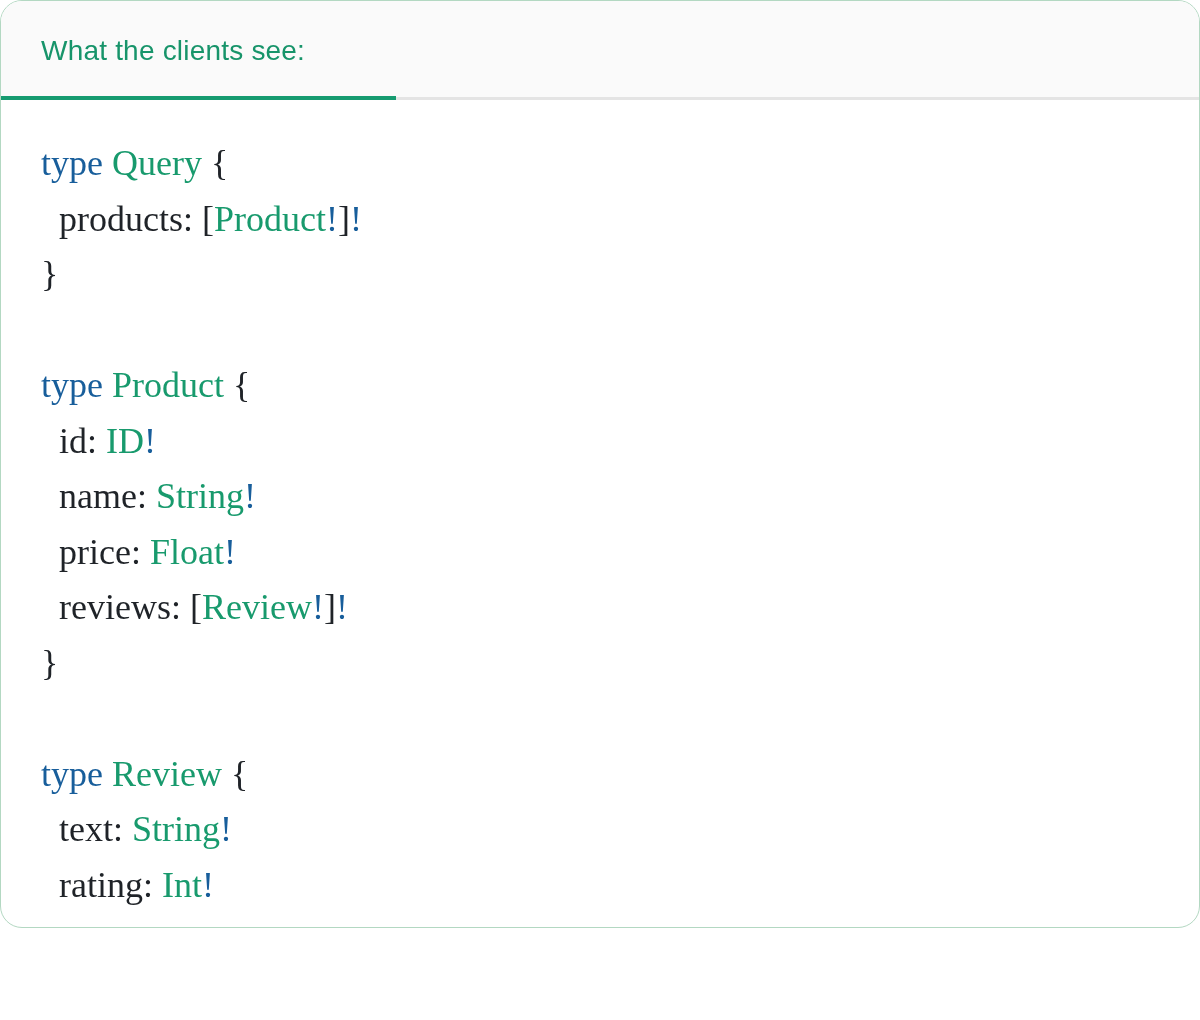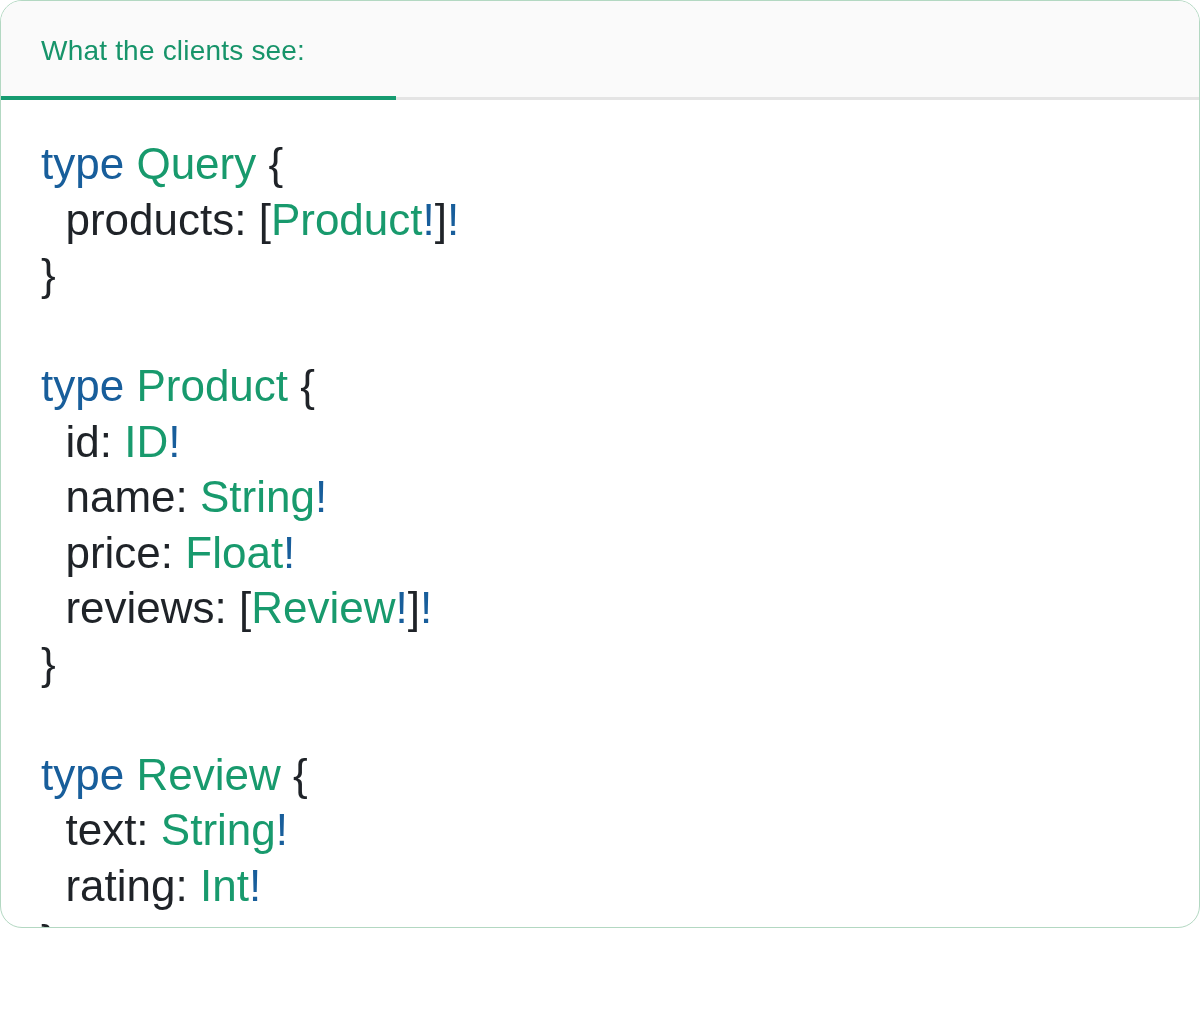--- a/index.html
+++ b/index.html
@@ -32,22 +32,22 @@
     cursor: pointer;
   }
   .tab-underline {
     position: absolute;
     left: 0; bottom: -3px;
     width: 395px; height: 4px;
     background: #169b70;
   }
   .code {
     padding: 36px 40px 0 40px;
-    font-family: Liberation Sans, sans-serif;
-    font-size: 44px;
+    font-family: Liberation Serif, serif;
+    font-size: 36px;
     line-height: 55.5px;
     white-space: pre;
     color: #1f2328;
   }
   .code-line { min-height: 55.5px; }
 </style>
 </head>
 <body>
 
 <div class="panel" style="background: rgb(255, 255, 255); border-color: rgb(179, 216, 194);">

